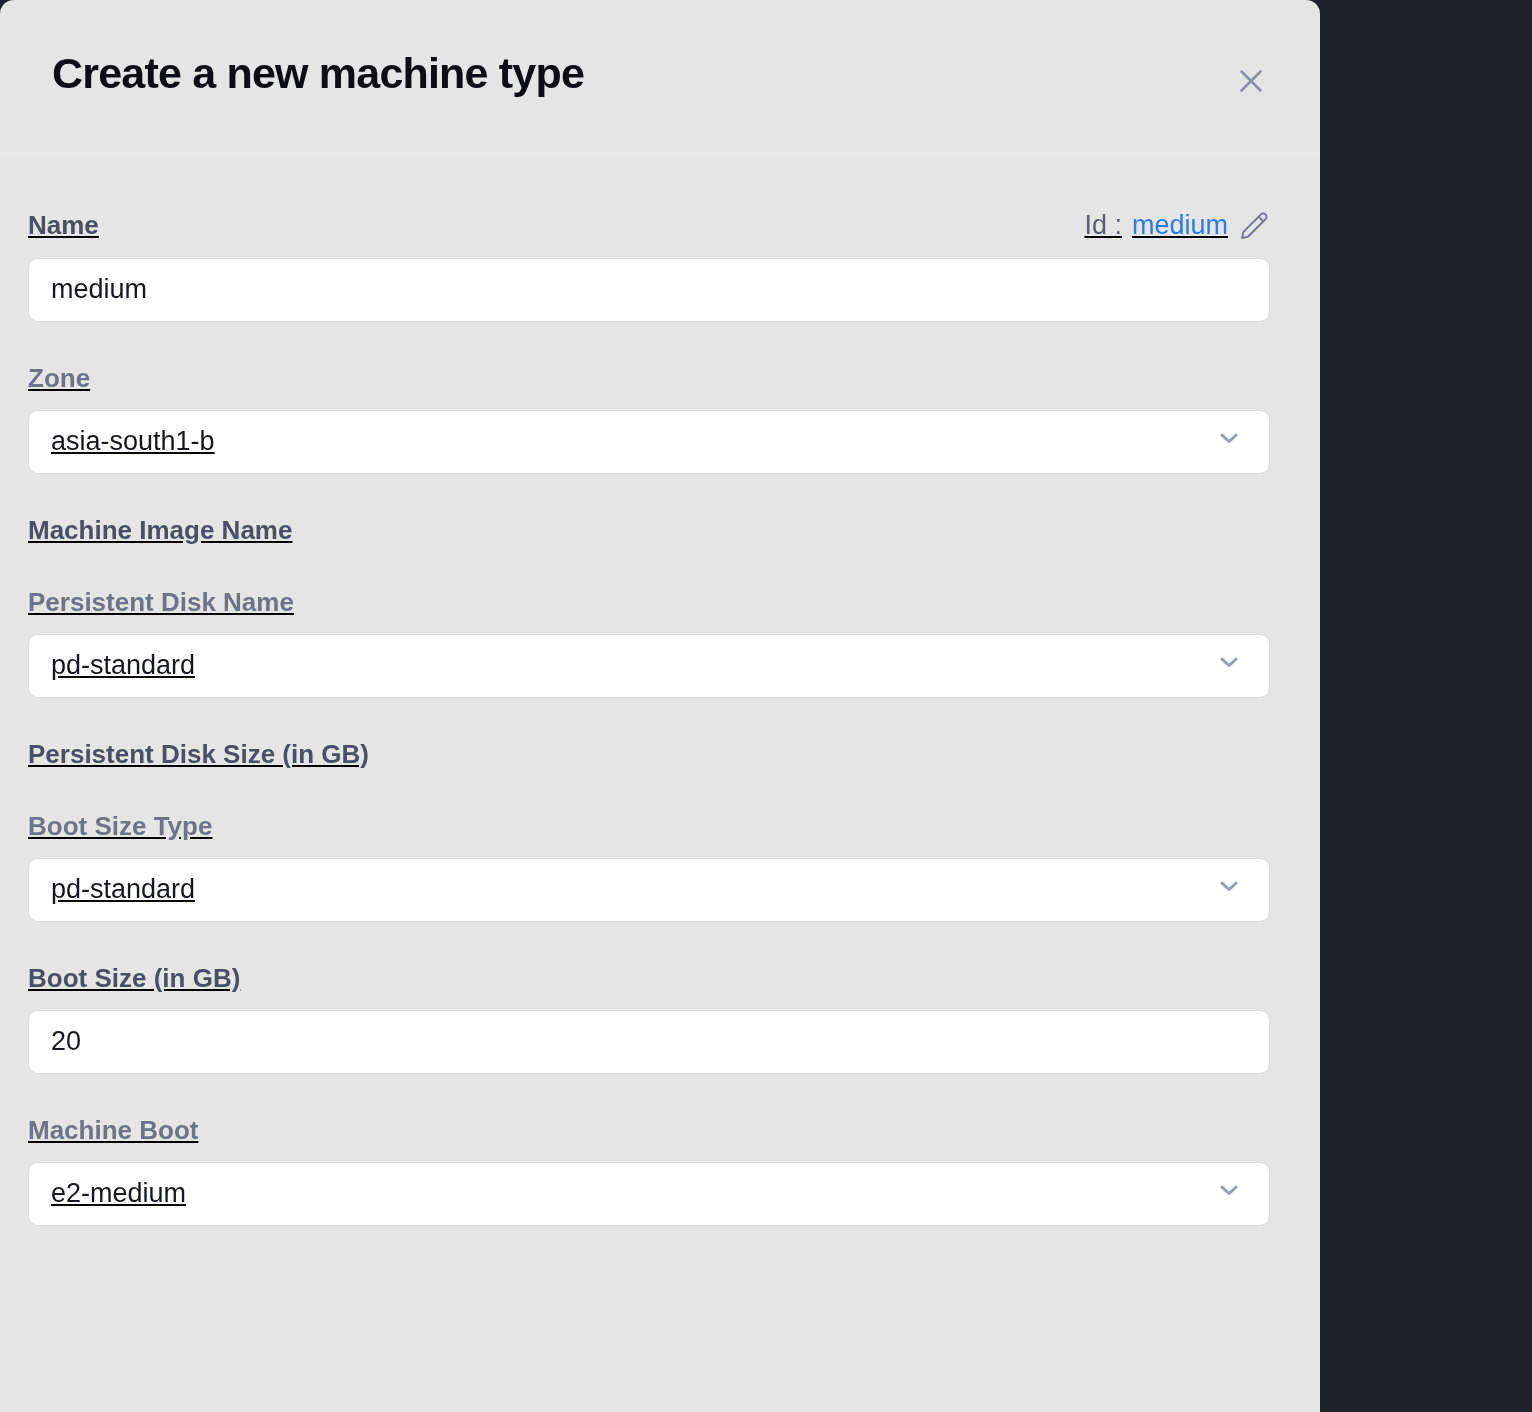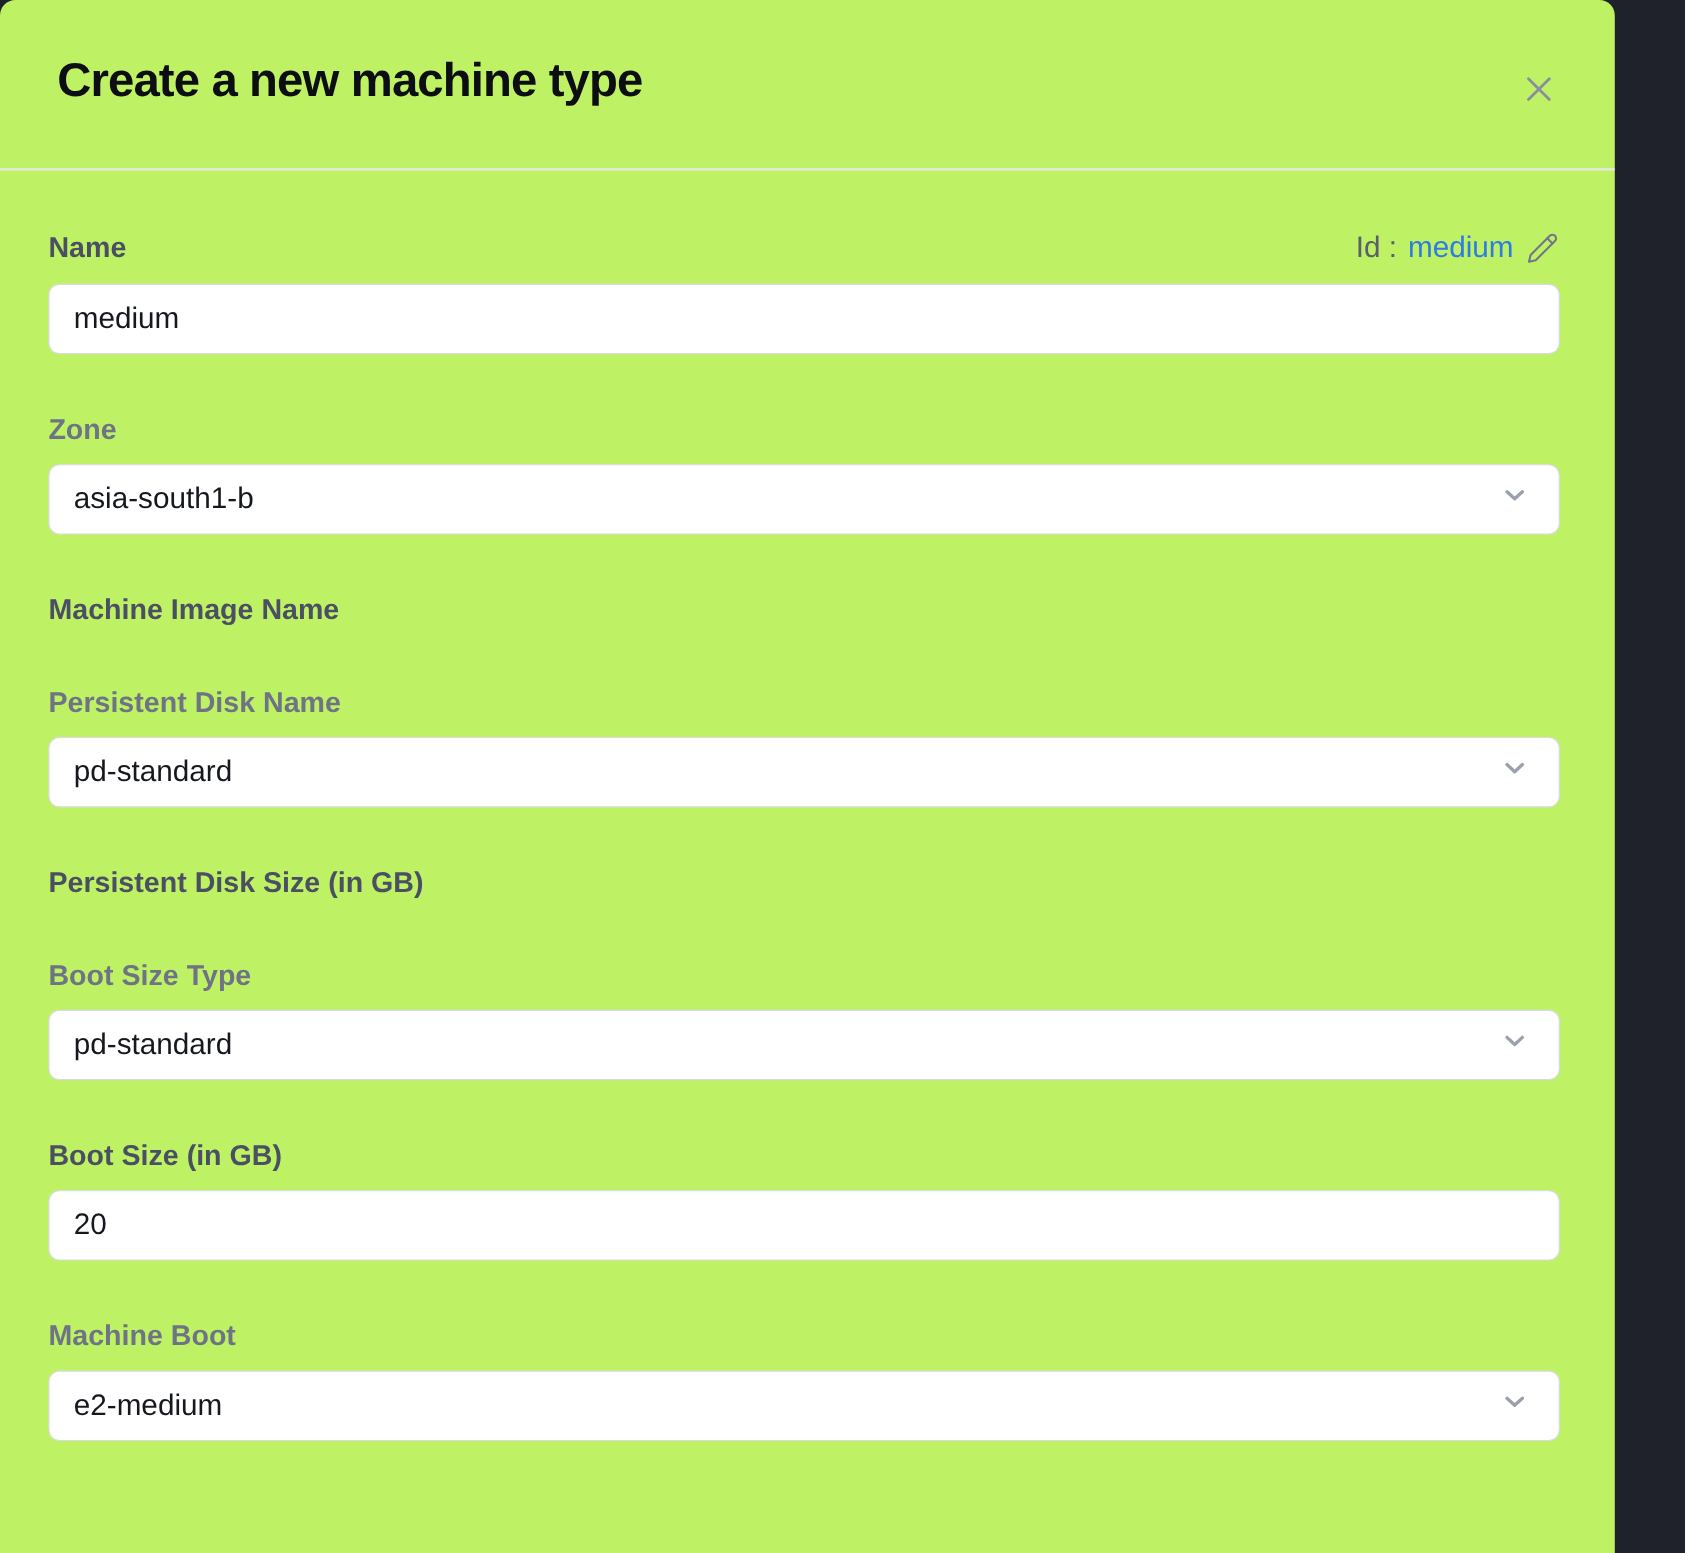--- a/index.html
+++ b/index.html
@@ -3,22 +3,22 @@
 <meta charset="utf-8">
 <style>
   * { margin:0; padding:0; box-sizing:border-box; }
   html,body { width:1532px; height:1412px; }
   body {
     background:#20222b;
     font-family:"Liberation Sans", sans-serif;
     overflow:hidden;
   }
   .modal {
-    width:1468px; height:1412px;
-    background:#bef264;
+    width:1320px; height:1412px;
+    background:#e5e5e5;
     border-radius:14px 14px 0 0;
     overflow:hidden;
   }
   .modal-header {
     height:155px;
     padding:48px 44px 0 52px;
     display:flex;
     justify-content:space-between;
     align-items:flex-start;
     border-bottom:2px solid #e7e8ee;
@@ -28,22 +28,22 @@
     font-weight:700;
     color:#0c0e13;
     letter-spacing:-0.8px;
     line-height:1.2;
   }
   .close-btn {
     background:none; border:none; cursor:pointer;
     padding:6px; margin-top:8px;
     line-height:0;
   }
-  .modal-body { padding:0 50px 0 44px; }
-  .field-group { margin-top:52px; }
+  .modal-body { padding:0 50px 0 28px;text-decoration:underline; }
+  .field-group { margin-top:40px; }
   .field-group:first-child { margin-top:54px; }
   .field-label-row {
     display:flex;
     justify-content:space-between;
     align-items:baseline;
     margin-bottom:16px;
     min-height:32px;
   }
   .field-label {
     font-size:26px;

